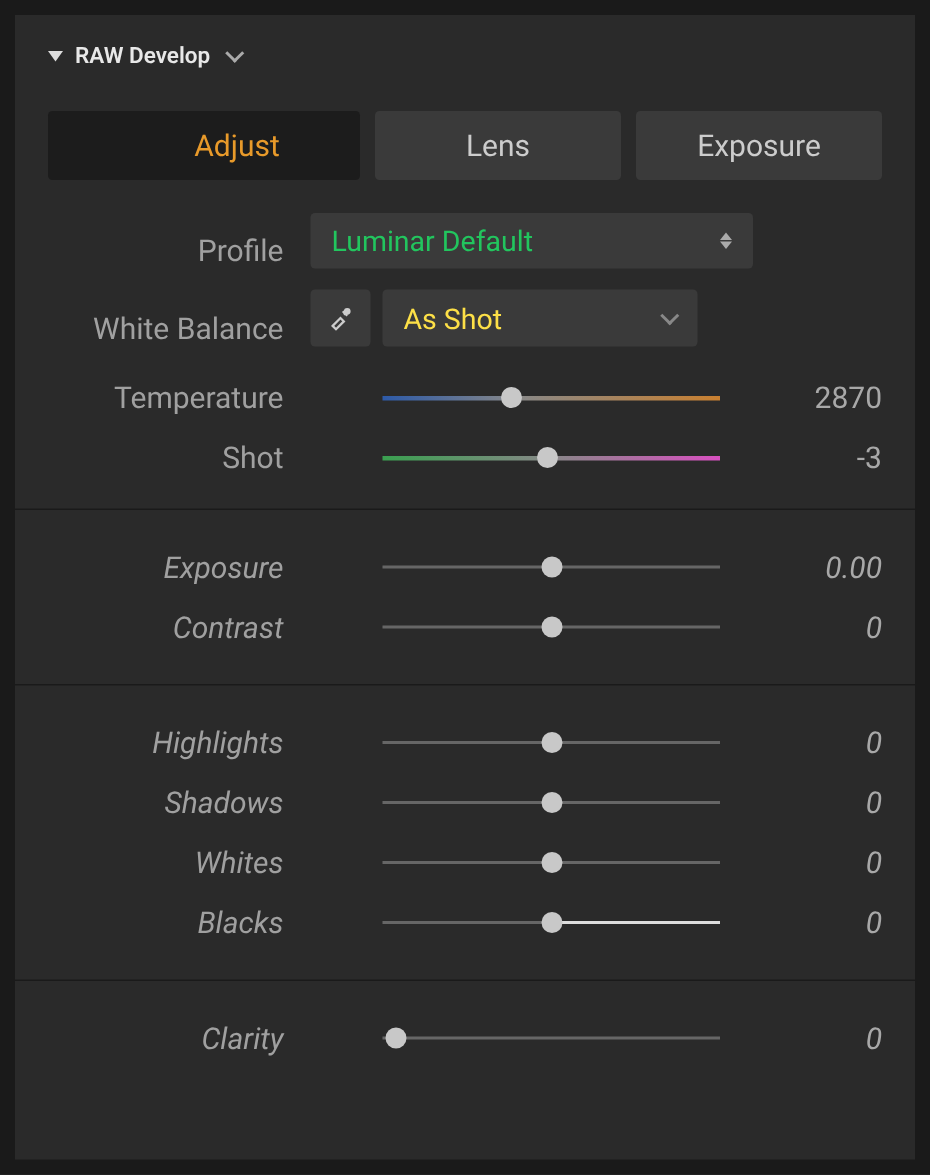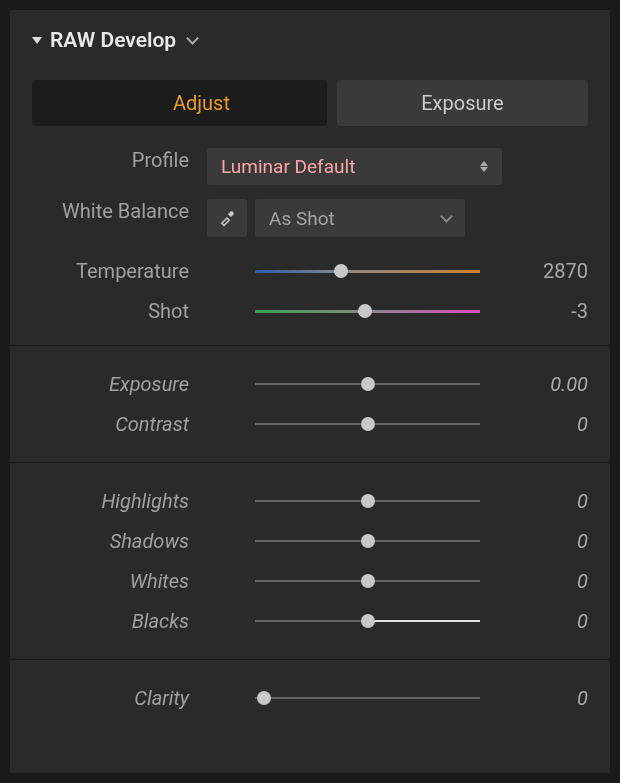--- a/index.html
+++ b/index.html
@@ -29,21 +29,21 @@
     }
     .caret-down {
       width: 0;
       height: 0;
       border-left: 5px solid transparent;
       border-right: 5px solid transparent;
       border-top: 7px solid #ddd;
     }
     .header-title {
       color: #e8e8e8;
-      font-size: 21px;
+      font-size: 15px;
       font-weight: 600;
     }
     .chevron-d {
       display: inline-block;
       width: 9px;
       height: 9px;
       border-right: 2px solid #aaa;
       border-bottom: 2px solid #aaa;
       transform: rotate(45deg);
       margin-left: 4px;
@@ -64,40 +64,40 @@
       border-radius: 3px;
       cursor: pointer;
     }
     .tab.active {
       background: #1c1c1c;
       color: #e89a2a;
       padding-left: 44px;
     }
     .row {
       display: flex;
-      align-items: flex-start;
+      align-items: flex-end;
       margin-bottom: 14px;
       min-height: 36px;
     }
     .label {
       width: 175px;
       text-align: right;
       color: #a0a0a0;
       font-size: 20px;
       padding-right: 18px;
     }
     .control-area {
       flex: 1;
       display: flex;
       align-items: center;
       gap: 8px;
     }
     .dropdown {
       background: #3a3a3a;
-      color: #fca5a5;
+      color: #22c55e;
       font-size: 19px;
       padding: 7px 14px;
       border-radius: 3px;
       display: flex;
       align-items: center;
       justify-content: space-between;
       cursor: pointer;
     }
     .profile-dd {
       width: 295px;
@@ -126,21 +126,21 @@
       border-radius: 3px;
       display: flex;
       align-items: center;
       justify-content: center;
       cursor: pointer;
     }
     .wb-dd {
       flex: 1;
       height: 38px;
       max-width: 210px;
-      color: #a3a3a3;
+      color: #fde047;
     }
     .slider-row {
       display: flex;
       align-items: center;
       padding: 8px 0;
       gap: 40px;
     }
     .slider-track {
       flex: 1;
       height: 2px;
@@ -196,20 +196,21 @@
 <div class="panel">
 
   <div class="header">
     <span class="caret-down"></span>
     <span class="header-title">RAW Develop</span>
     <span class="chevron-d"></span>
   </div>
 
   <div class="tabs">
     <div class="tab active">Adjust</div>
+    <div class="tab">Lens</div>
     <div class="tab">Exposure</div>
   </div>
 
   <div class="row">
     <div class="label">Profile</div>
     <div class="control-area">
       <div class="dropdown profile-dd">
         <span>Luminar Default</span>
         <span class="updown">
           <span class="caret-u-sm"></span>

